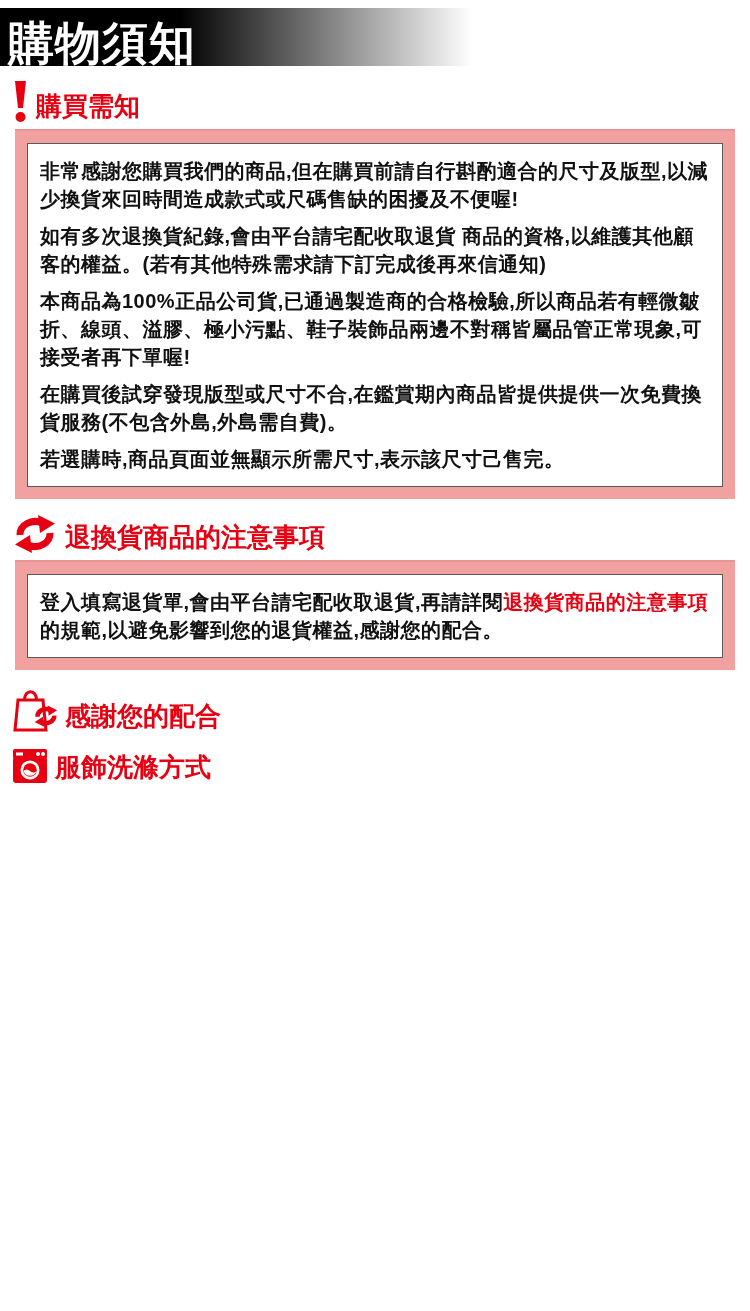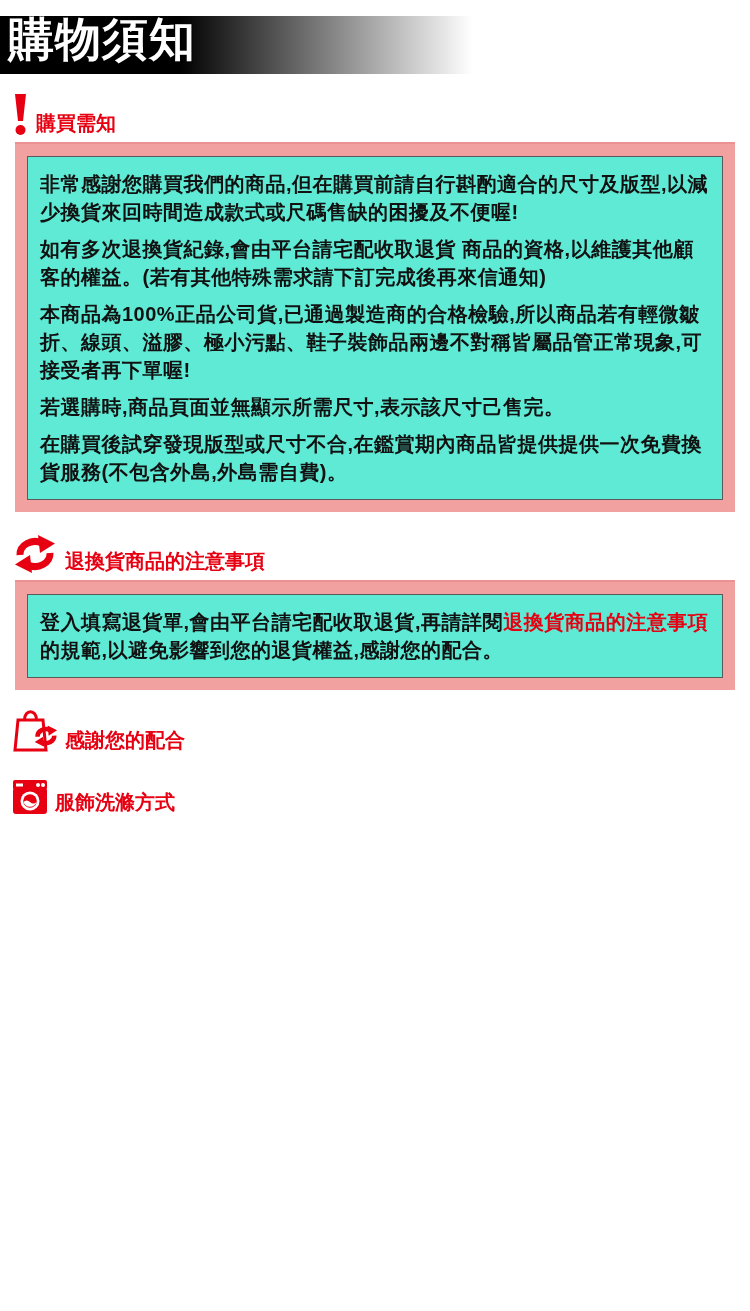--- a/index.html
+++ b/index.html
@@ -14,26 +14,26 @@
     font-family: "Liberation Sans", "DejaVu Sans", sans-serif;
   }
   .page {
     width: 750px;
     background: #fff;
     margin: 0 auto;
     padding-bottom: 10px;
   }
   
   .banner {
-    margin-top: 16px;
+    margin-top: 8px;
     height: 58px;
     width: 100%;
     background: linear-gradient(90deg, #000 0%, #000 24%, #ffffff 63%);
     display: flex;
-    align-items: flex-start;
+    align-items: flex-end;
     overflow: hidden;
   }
   .banner h1 {
     margin: 0 0 0 8px;
     color: #ffffff;
     font-size: 46px;
     line-height: 1;
     font-weight: bold;
     letter-spacing: 1px;
     text-shadow: 1px 1px 0 #000;
@@ -47,35 +47,34 @@
     margin: 15px 0 6px 12px;
   }
   .sec-head .icon-wrap {
     display: inline-flex;
     align-items: flex-end;
     flex: 0 0 auto;
   }
   .sec-title {
     color: var(--accent);
     font-weight: bold;
-    font-size: 20px;
+    font-size: 26px;
     line-height: 1.1;
     padding-bottom: 2px;
     white-space: nowrap;
-    margin-top: 23px;
   }
   
   .pink-box {
     background: var(--pink);
     margin: 0 15px;
     padding: 12px;
     border-top: 2px solid #ec9292;
   }
   .white-box {
-    background: #5eead4;
+    background: #ffffff;
     border: 1px solid #5a5a5a;
     padding: 4px 12px;
   }
   p.para {
     margin: 9px 0;
     font-size: 20px;
     font-weight: bold;
     color: #111111;
     line-height: 1.4;
     letter-spacing: 0.5px;
@@ -101,22 +100,22 @@
           <circle class="fill" cx="8.5" cy="36" r="5"></circle>
         </svg>
       </span>
       <span class="sec-title">購買需知</span>
     </div>
     <div class="pink-box">
       <div class="white-box">
           <p class="para"><span>非常感謝您購買我們的商品,但在購買前請自行斟酌適合的尺寸及版型,以減少換貨來回時間造成款式或尺碼售缺的困擾及不便喔!</span></p>
           <p class="para"><span>如有多次退換貨紀錄,會由平台請宅配收取退貨 商品的資格,以維護其他顧客的權益。(若有其他特殊需求請下訂完成後再來信通知)</span></p>
           <p class="para"><span>本商品為100%正品公司貨,已通過製造商的合格檢驗,所以商品若有輕微皺折、線頭、溢膠、極小污點、鞋子裝飾品兩邊不對稱皆屬品管正常現象,可接受者再下單喔!</span></p>
+          <p class="para"><span>在購買後試穿發現版型或尺寸不合,在鑑賞期內商品皆提供提供一次免費換貨服務(不包含外島,外島需自費)。</span></p>
           <p class="para"><span>若選購時,商品頁面並無顯示所需尺寸,表示該尺寸己售完。</span></p>
-          <p class="para"><span>在購買後試穿發現版型或尺寸不合,在鑑賞期內商品皆提供提供一次免費換貨服務(不包含外島,外島需自費)。</span></p>
         </div>
     </div>
   </section>
 
   <section>
     <div class="sec-head">
       <span class="icon-wrap">
         <svg width="46" height="40" viewBox="0 0 46 40" aria-hidden="true">
           <path class="stroke" stroke-width="7" d="M8 21 A15 13 0 0 1 30 9"></path>
           <polygon class="fill" points="26,1 43,9.5 28,19"></polygon>

